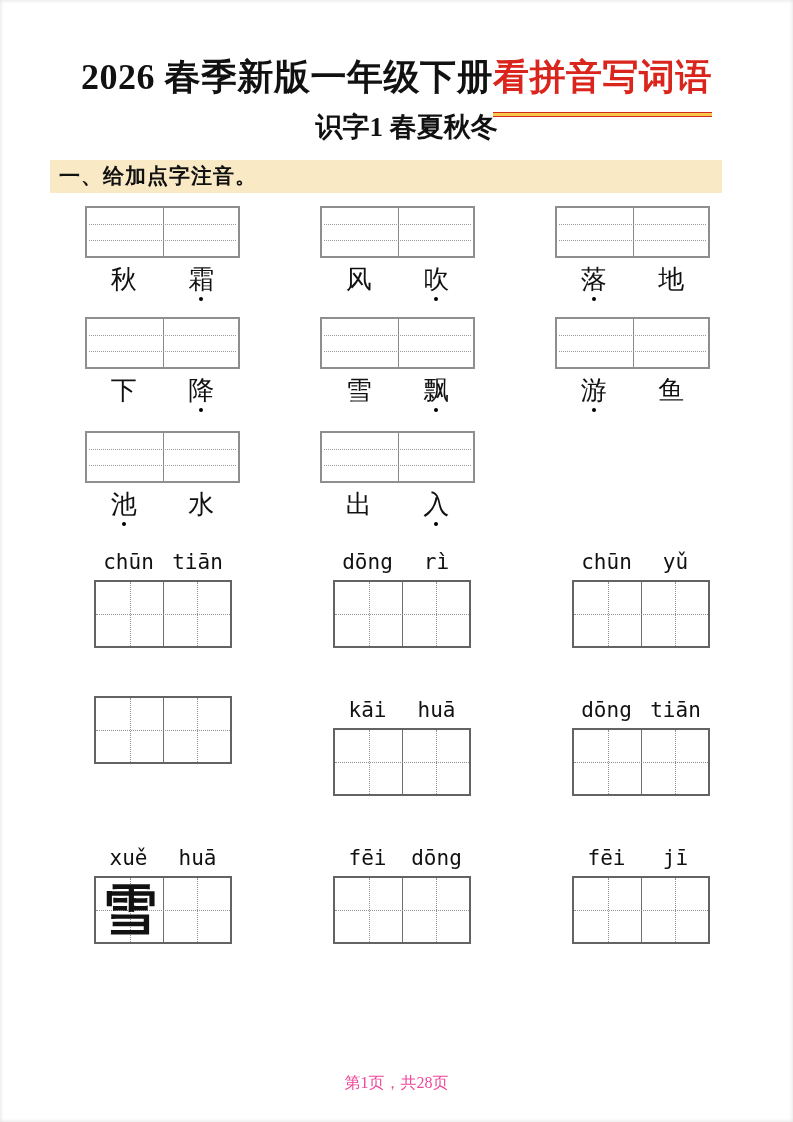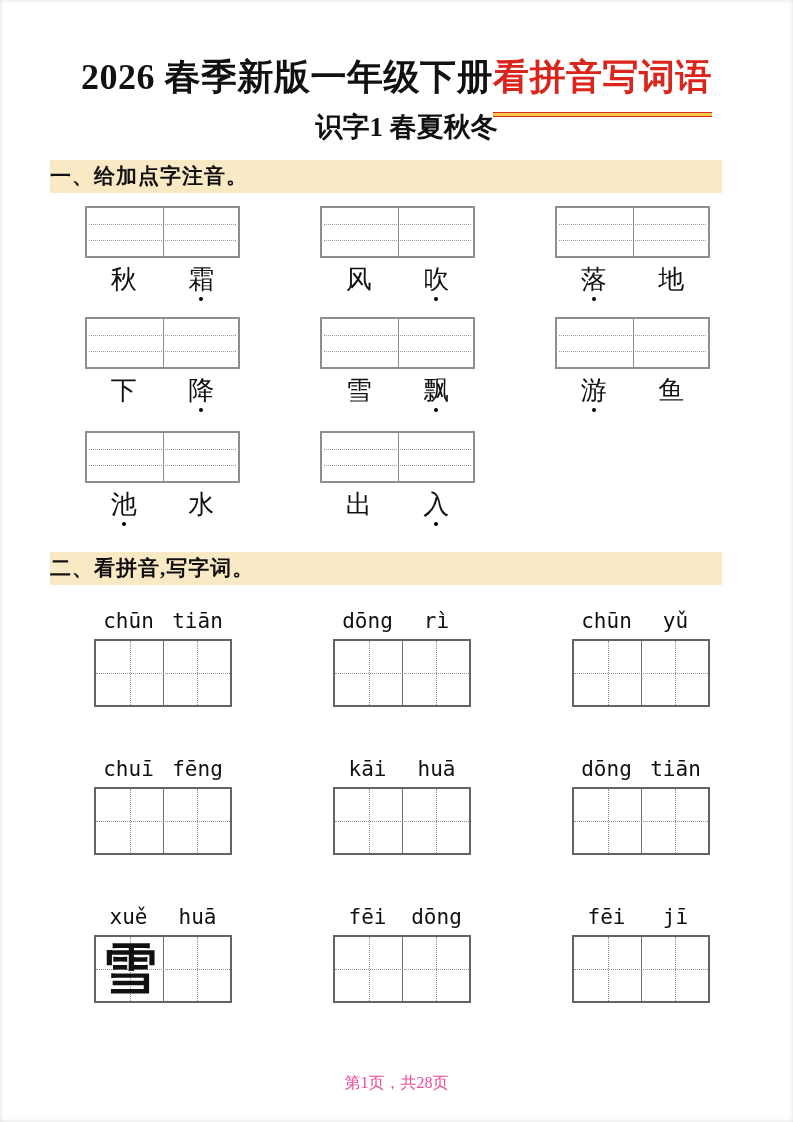--- a/index.html
+++ b/index.html
@@ -7,21 +7,21 @@
   .page{position:relative;width:793px;height:1122px;overflow:hidden;background:#fff;box-shadow:inset 0 0 4px rgba(0,0,0,.14);}
 
   
   .title{margin:56px 0 0;text-align:center;font-size:36px;line-height:42px;font-weight:bold;letter-spacing:.5px;}
   .title .red{color:#da251c;padding-bottom:20px;
     background-image:linear-gradient(to bottom,#d42a1e 0,#d42a1e 1px,#f6c94b 1px,#f6c94b 4px,#d42a1e 4px,#d42a1e 5px);
     background-repeat:no-repeat;background-position:0 100%;background-size:100% 5px;}
   .subtitle{margin:12px 0 0;text-align:center;font-size:27px;line-height:34px;font-weight:bold;padding-left:20px;}
 
   
-  .band{height:33px;line-height:33px;background:#fae9c5;margin:16px 71px 0 50px;padding-left:0;
+  .band{height:33px;line-height:33px;background:#fae9c5;margin:16px 71px 0 50px;padding-left:9px;
         font-weight:bold;font-size:21px;letter-spacing:1px;}
   .band.b2{margin-top:26px;}
 
   
   .s1-row{display:flex;gap:80px;margin-left:85px;}
   .s1-row.r1{margin-top:13px;}
   .s1-row.r2{margin-top:16px;}
   .s1-row.r3{margin-top:19px;}
   .s1-item{width:155px;}
   .pybox{height:48px;border:2px solid #8e8e8e;position:relative;background:#fff;}
@@ -203,21 +203,20 @@
             <i class="dot" style="visibility: hidden;"></i>
           </span>
         <span class="cw">
             <span>入</span>
             <i class="dot"></i>
           </span>
       </div>
     </div>
   </div>
 
-  <div class="band b2">二、看拼音,写字词。</div>
 
   <div class="s2-row r1">
     <div class="s2-item">
       <div class="pylabel">
           <span>chūn</span>
           <span>tiān</span>
         </div>
       <div class="grid">
           <i class="gv d25"></i>
           <i class="gv s50"></i>
@@ -252,24 +251,20 @@
           <i class="gv d75"></i>
           <i class="gh"></i>
           <span class="fill f0"></span>
           <span class="fill f1"></span>
         </div>
     </div>
   </div>
 
   <div class="s2-row r2">
     <div class="s2-item">
-      <div class="pylabel">
-          <span>chuī</span>
-          <span>fēng</span>
-        </div>
       <div class="grid">
           <i class="gv d25"></i>
           <i class="gv s50"></i>
           <i class="gv d75"></i>
           <i class="gh"></i>
           <span class="fill f0"></span>
           <span class="fill f1"></span>
         </div>
     </div>
     <div class="s2-item">

